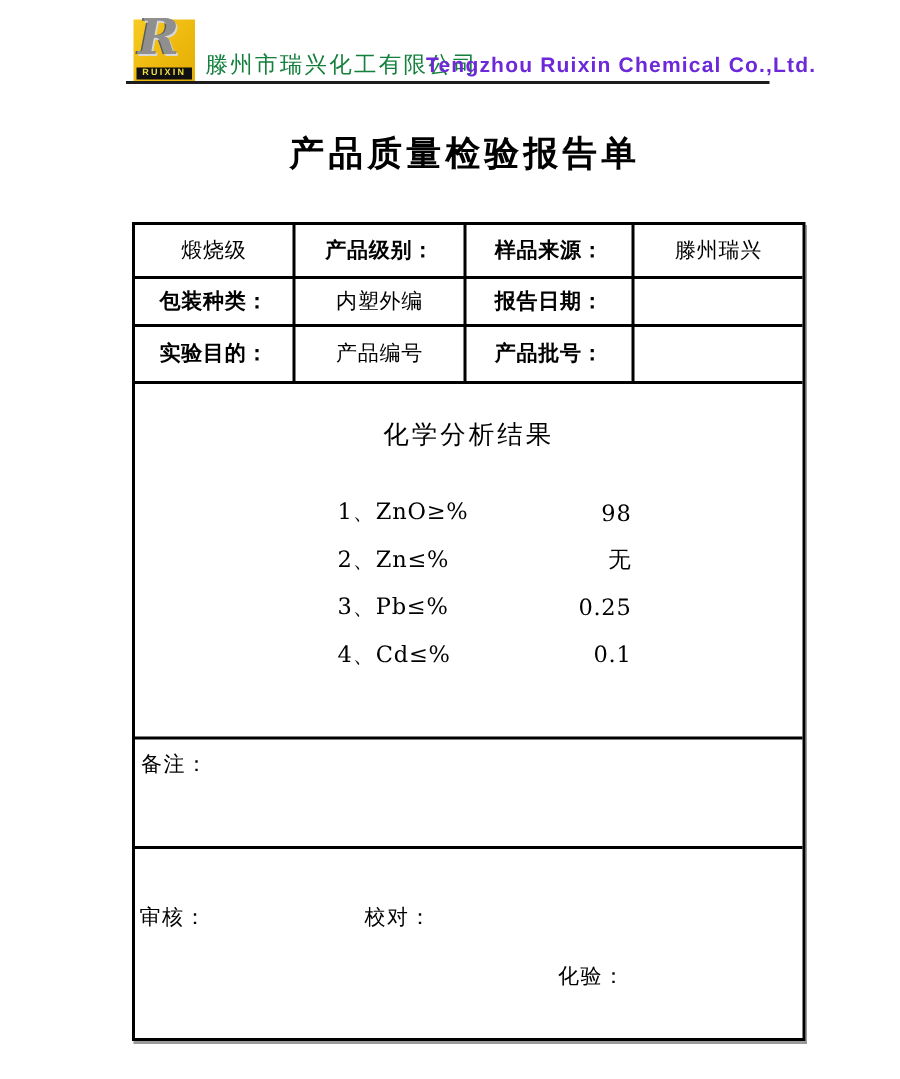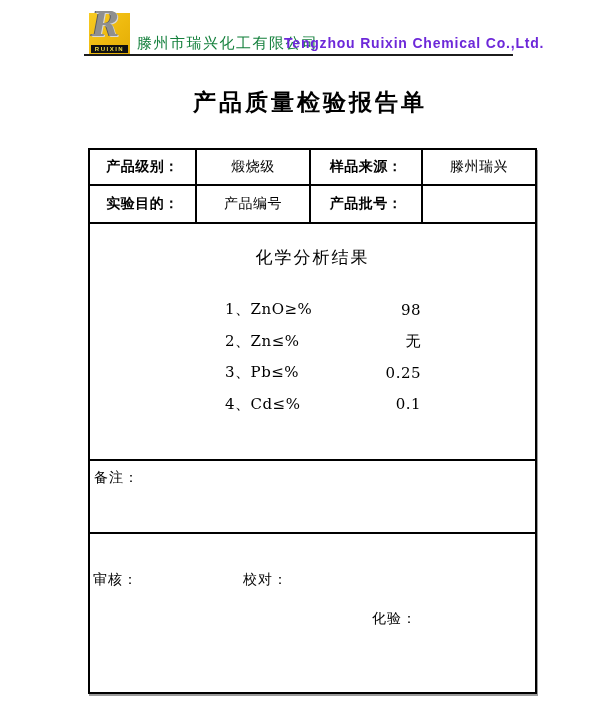--- a/index.html
+++ b/index.html
@@ -148,33 +148,47 @@
   <div class="company-en">Tengzhou Ruixin Chemical Co.,Ltd.</div>
   <div class="header-rule"></div>
 
   <div class="doc-title">产品质量检验报告单</div>
 
   <div class="report-table">
 
 
     <div class="info-row r2">
       <div class="cell">
+          <span class="val">煅烧级</span>
+        </div>
+      <div class="cell">
           <span class="lbl">产品级别：</span>
         </div>
       <div class="cell">
-          <span class="val">煅烧级</span>
-        </div>
-      <div class="cell">
           <span class="lbl">样品来源：</span>
         </div>
       <div class="cell">
           <span class="val">滕州瑞兴</span>
         </div>
     </div>
 
+    <div class="info-row r3">
+      <div class="cell">
+          <span class="lbl">包装种类：</span>
+        </div>
+      <div class="cell">
+          <span class="val">内塑外编</span>
+        </div>
+      <div class="cell">
+          <span class="lbl">报告日期：</span>
+        </div>
+      <div class="cell">
+          <span class="val"></span>
+        </div>
+    </div>
 
     <div class="info-row r4">
       <div class="cell">
           <span class="lbl">实验目的：</span>
         </div>
       <div class="cell">
           <span class="val">产品编号</span>
         </div>
       <div class="cell">
           <span class="lbl">产品批号：</span>

